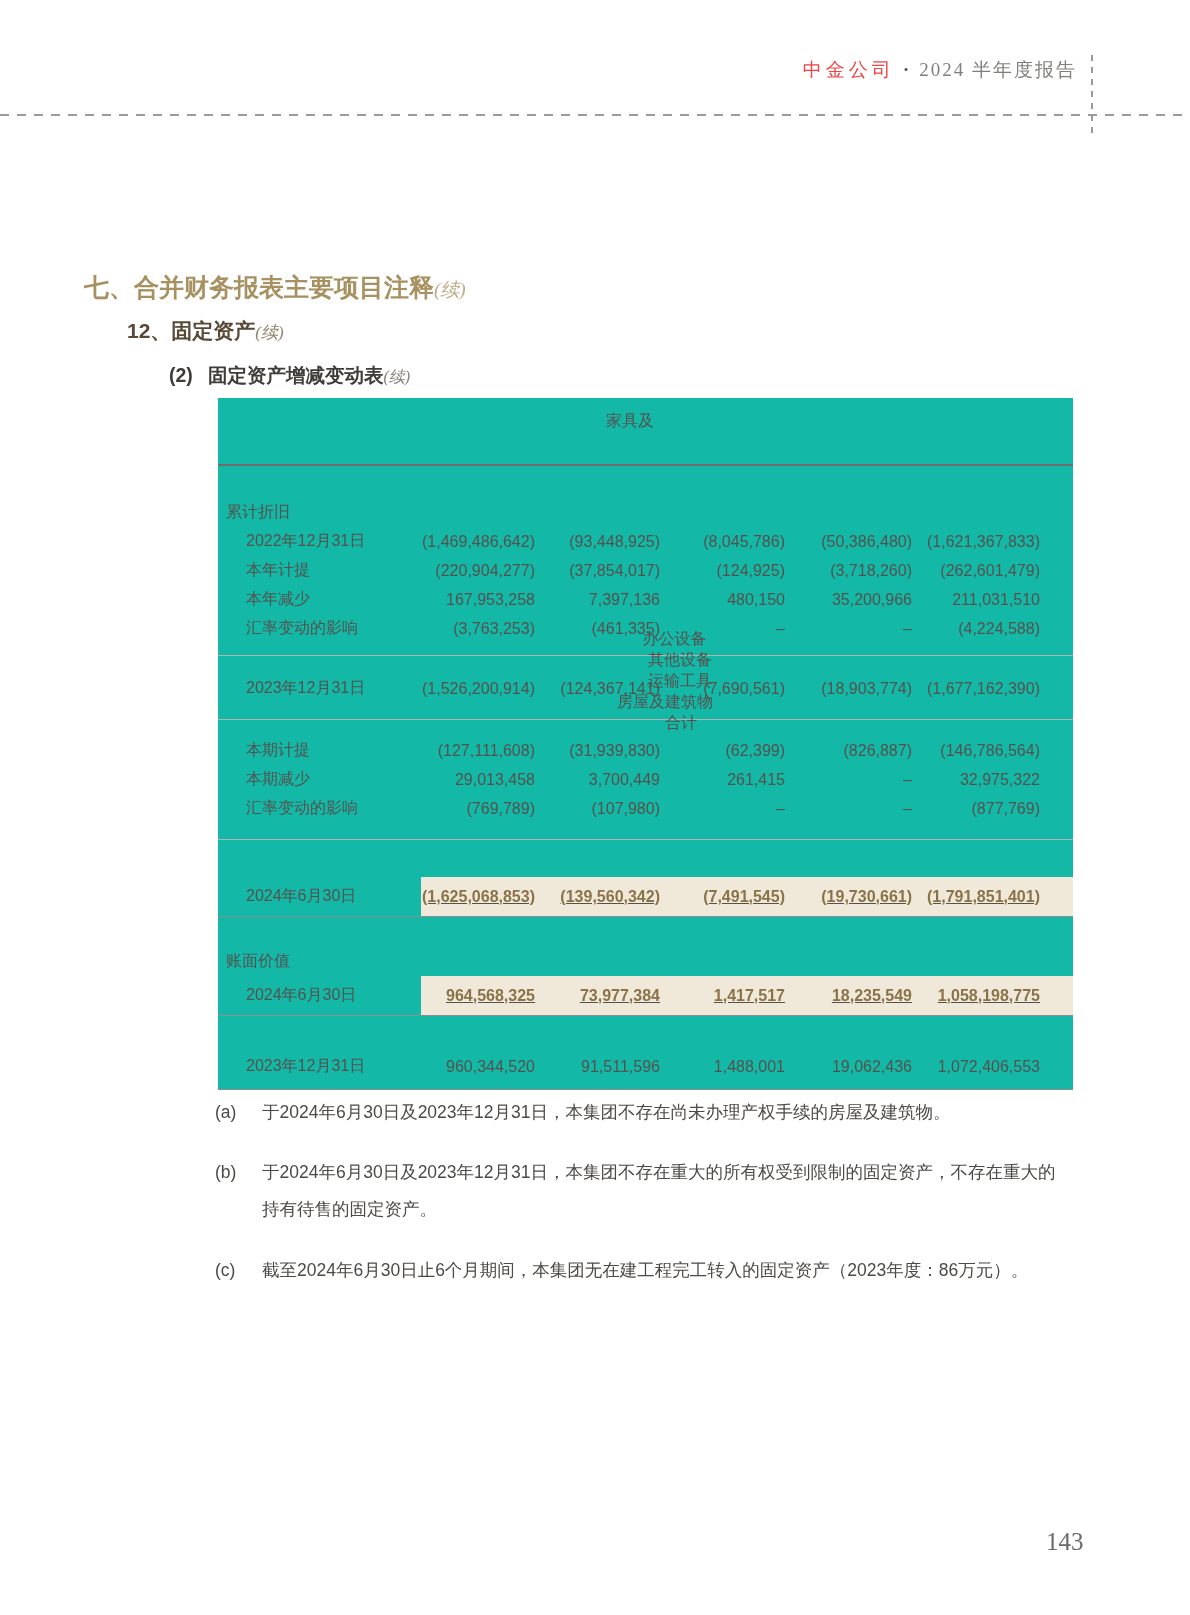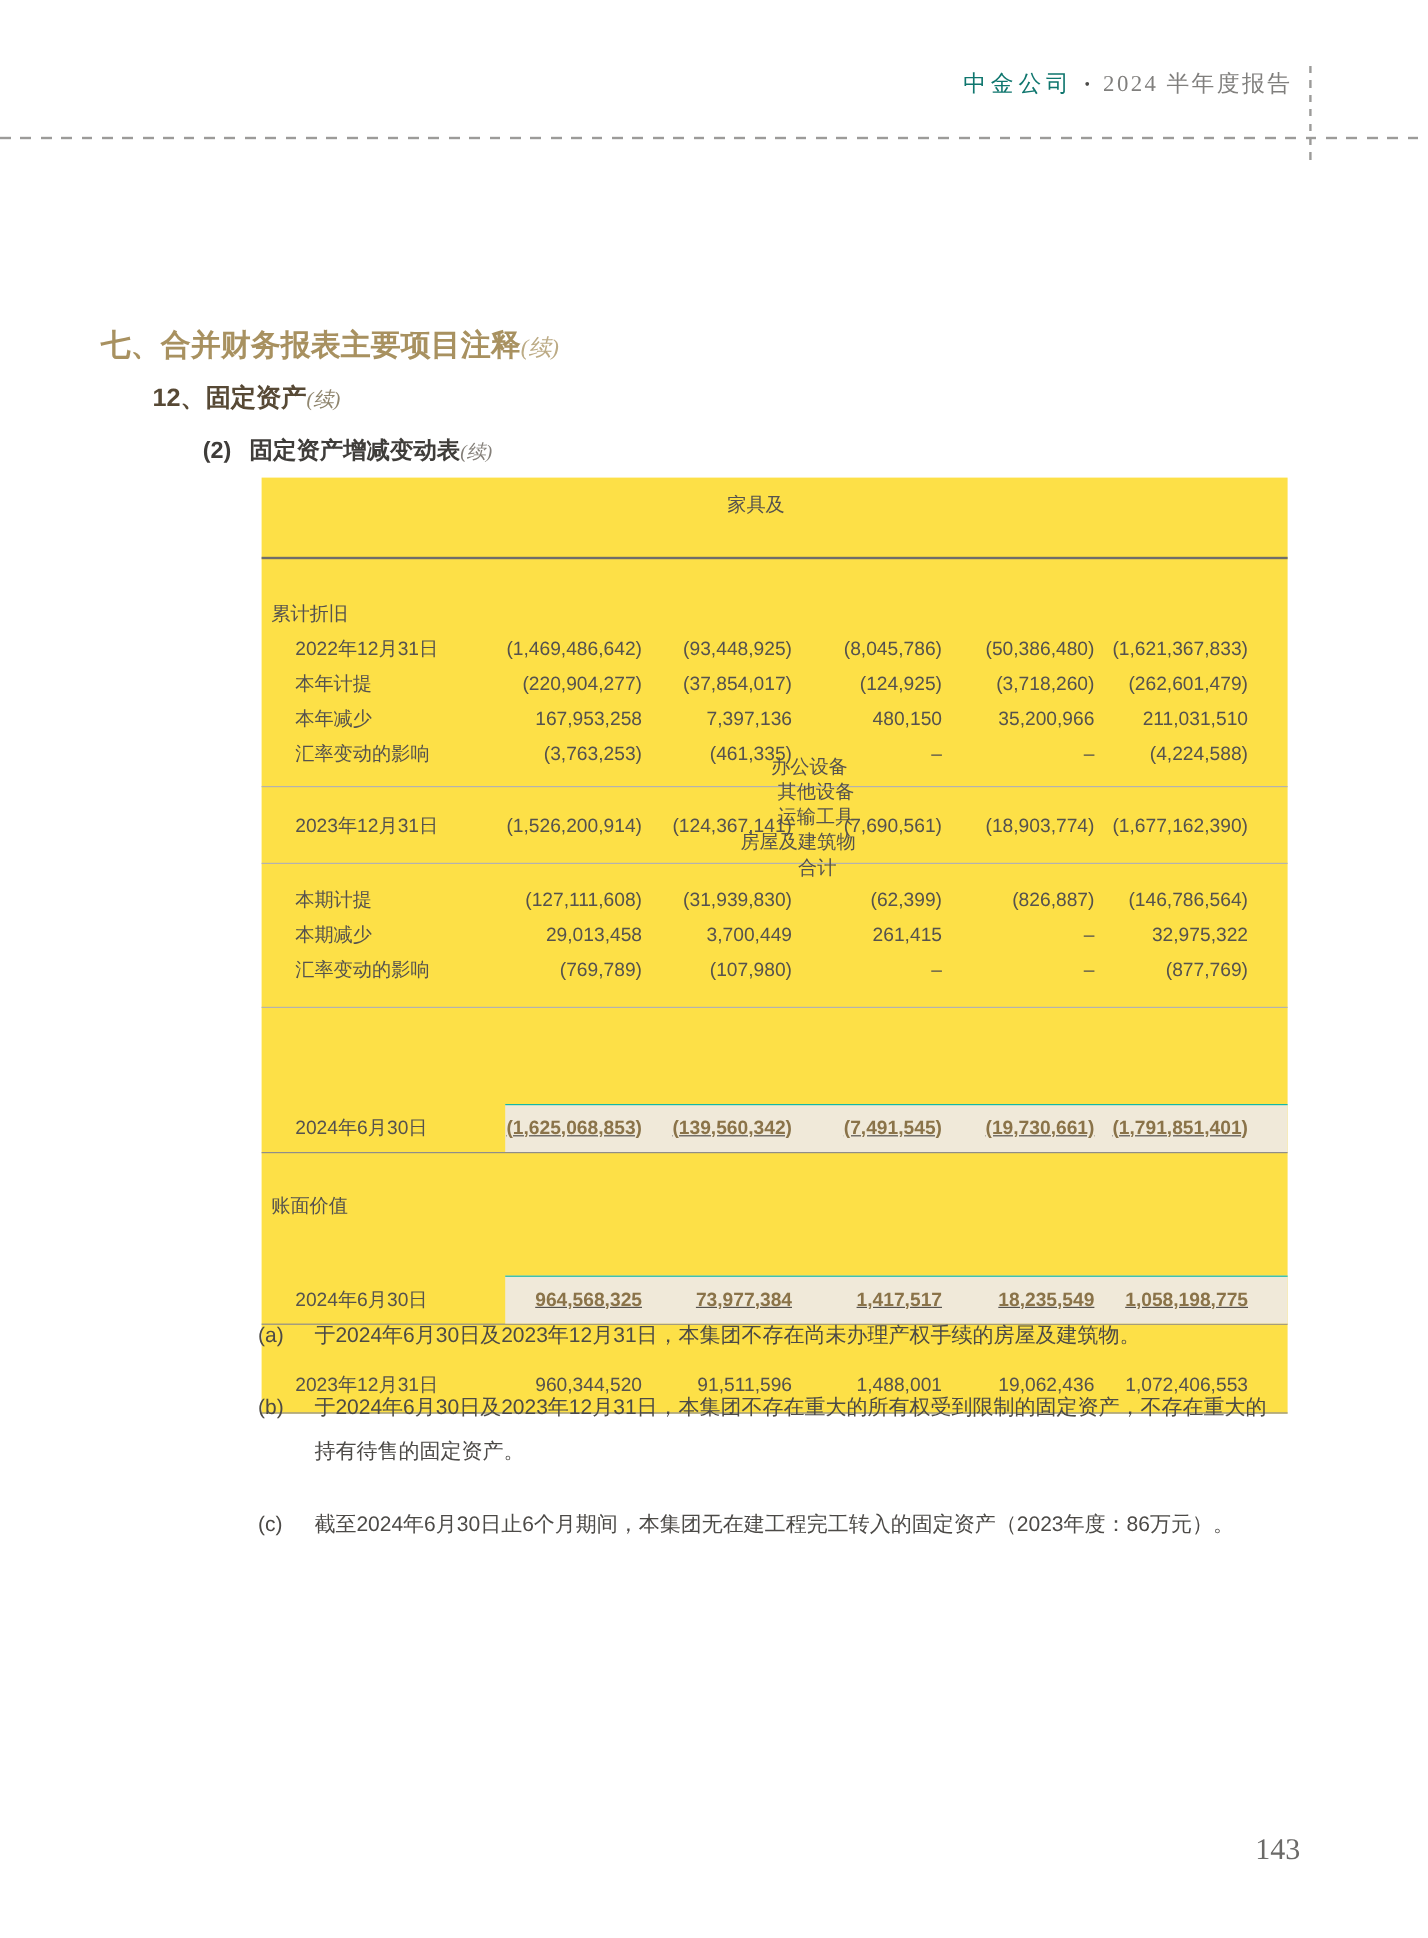--- a/index.html
+++ b/index.html
@@ -10,21 +10,21 @@
     -webkit-font-smoothing:antialiased;
   }
 
   
   .masthead {
     position:absolute; top:57px; right:113px;
     font-family:"Liberation Serif", serif;
     font-size:19px; line-height:26px; color:#807f7d; letter-spacing:2px;
     white-space:nowrap;
   }
-  .masthead .company { color:#0f766e; letter-spacing:4px; }
+  .masthead .company { color:#ef4444; letter-spacing:4px; }
   .masthead .bullet { color:#4c4b49; font-size:13px; margin:0 9px; vertical-align:2px; }
 
   .hline {
     position:absolute; top:114px; left:0; width:1190px; height:1.5px;
     background:repeating-linear-gradient(to right,#9c9b99 0 9px,transparent 9px 17px);
   }
   .vline {
     position:absolute; left:1091px; top:55px; width:1.5px; height:80px;
     background:repeating-linear-gradient(to bottom,#9c9b99 0 6px,transparent 6px 12px);
   }
@@ -37,21 +37,21 @@
   .h1 .suffix { font-size:19px; color:#bcab85; }
   .h2 { position:absolute; left:127px; top:317px; font-size:21px; font-weight:bold; color:#574935; }
   .h2 .suffix { font-size:17px; color:#90866f; }
   .h3 { position:absolute; left:169px; top:362px; font-size:19.5px; font-weight:bold; color:#3f3d3a; }
   .h3 .num { display:inline-block; width:39px; }
   .h3 .suffix { font-size:16px; color:#85807a; }
 
   
   .fin-table {
     position:absolute; left:218px; top:398px; width:855px;
-    background:#fde047; color:#55524e; font-size:16px;
+    background:#14b8a6; color:#55524e; font-size:16px;
   }
   .trow { display:flex; align-items:center; height:29px; padding-left:8px; box-sizing:border-box; }
   .cell-label { flex:0 0 195px; width:195px; white-space:nowrap; }
   .cell-label.indent { padding-left:20px; box-sizing:border-box; }
   .num {
     display:flex; justify-content:flex-end; align-items:center;
     white-space:nowrap; flex-shrink:0; box-sizing:border-box;
   }
   .c1 { width:114px; } .c2 { width:125px; } .c3 { width:125px; }
   .c4 { width:127px; } .c5 { width:161px; padding-right:33px; }
@@ -61,21 +61,21 @@
   .thead .gh .c2 { padding-right:6px; }
   .thead .ch { height:30px;flex-direction:column; }
 
   .rule { border-top:1px solid #b4b2af; height:0; }
   .rule.dark { border-top-color:#8f8d8a; }
 
   .sp8  { height:8px; }  .sp12 { height:12px; }
   .sp16 { height:16px; } .sp18 { height:18px; } .sp30 { height:30px; }
   .sp32 { height:32px; } .sp36 { height:36px; }
 
-  .trow.hl { height:40px; padding-right:0;margin-top:44px; }
+  .trow.hl { height:40px; padding-right:0; }
   .hl-band {
     flex:1; height:100%; display:flex; align-items:center;
     background:#f0e9d9; border-top:1px solid #14b8a6; box-sizing:border-box;text-decoration:underline;
   }
   .hl-band .num { font-weight:bold; color:#8a7349; }
 
   
   .note {
     position:absolute; left:215px; width:845px; display:flex;
     font-size:17.5px; line-height:37px; color:#4c4a47;

